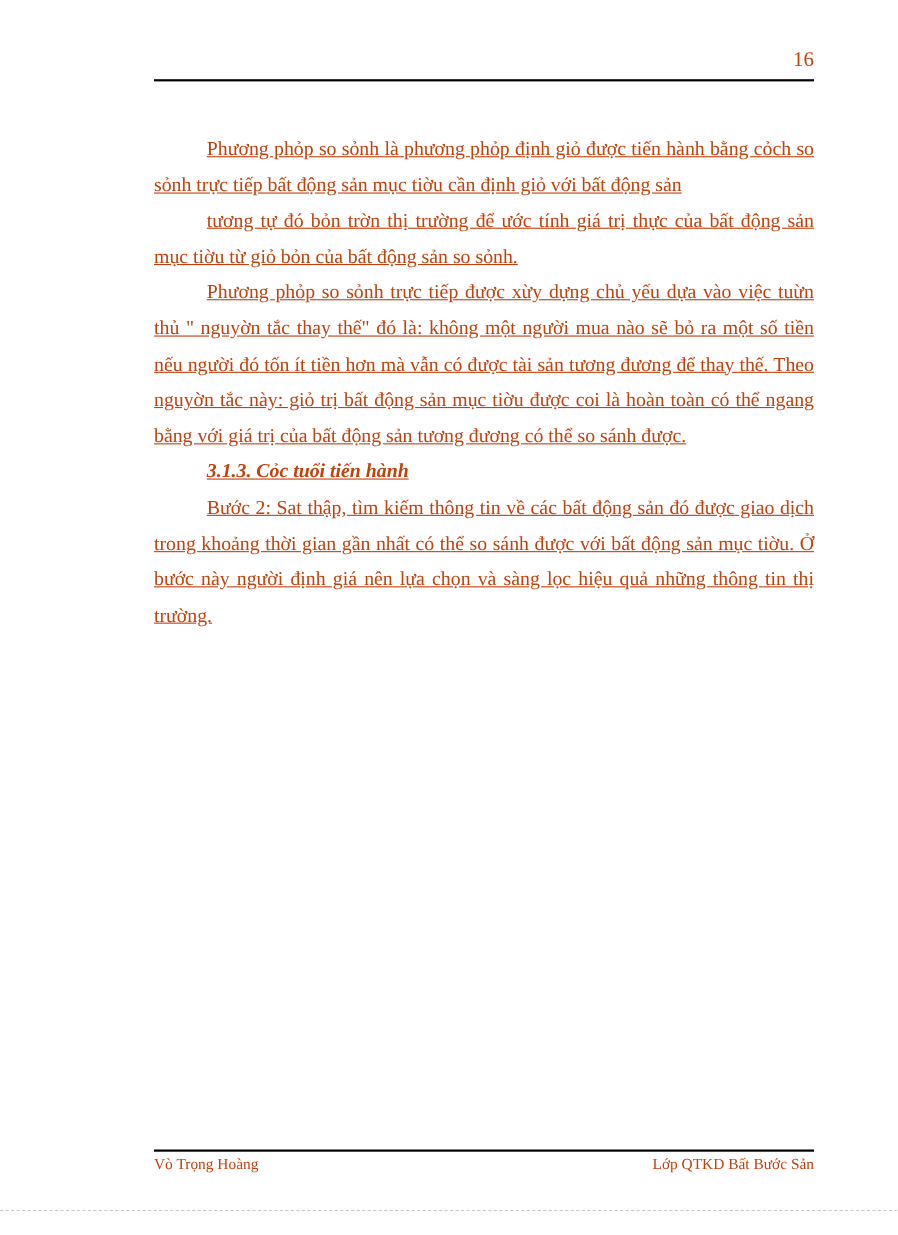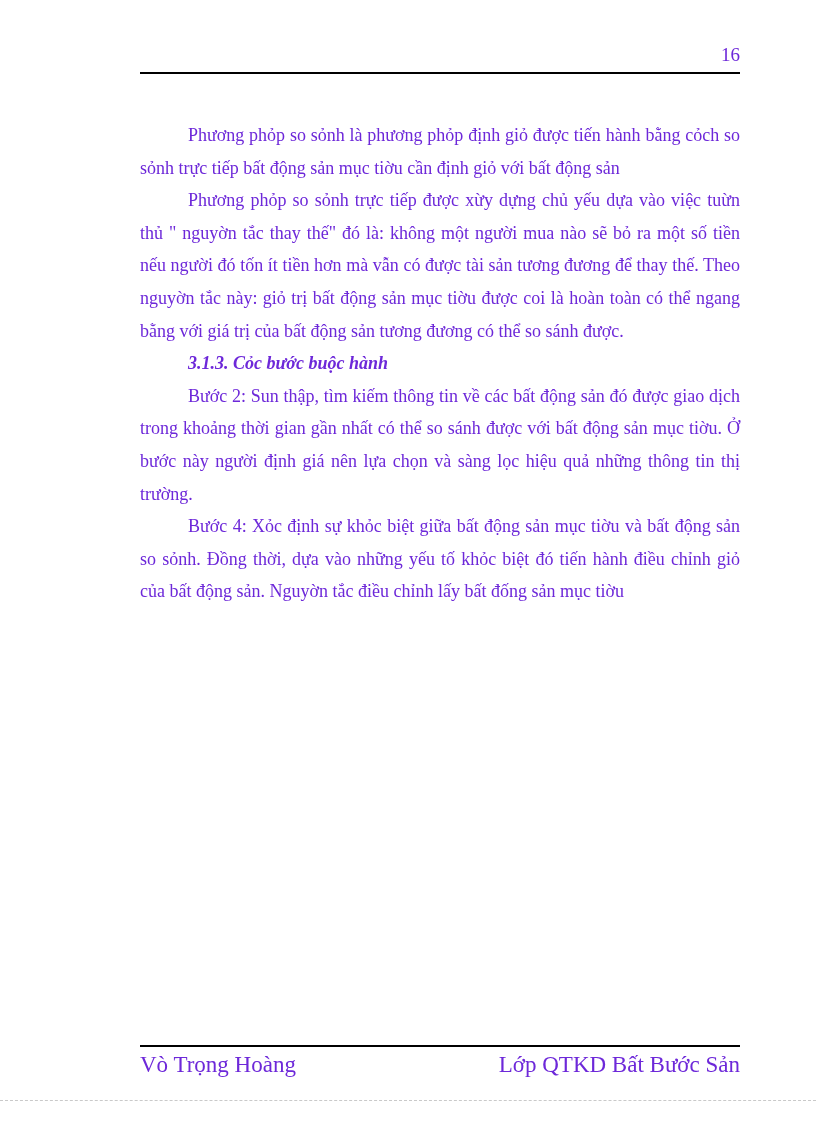--- a/index.html
+++ b/index.html
@@ -3,21 +3,21 @@
 <meta charset="utf-8">
 <style>
   * { margin: 0; padding: 0; box-sizing: border-box; }
   html, body { background: #ffffff; }
   .page {
     position: relative;
     width: 816px;
     height: 1123px;
     background: #ffffff;
     font-family: "Liberation Serif", "DejaVu Serif", serif;
-    color: #6d28d9;
+    color: #c2410c;
     overflow: hidden;
   }
   .header {
     position: absolute;
     left: 140px;
     top: 44px;
     width: 600px;
     display: flex;
     justify-content: flex-end;
     align-items: baseline;
@@ -31,20 +31,21 @@
     width: 600px;
     border-top: 2px solid #000000;
   }
   .doc-body {
     position: absolute;
     left: 140px;
     top: 119px;
     width: 600px;
     font-size: 18px;
     line-height: 32.6px;
+    text-decoration: underline;
   }
   .para {
     text-indent: 48px;
     text-align: justify;
   }
   .para.heading {
     font-weight: bold;
     font-style: italic;
     text-align: left;
   }
@@ -56,21 +57,21 @@
     border-top: 2px solid #000000;
   }
   .footer {
     position: absolute;
     left: 140px;
     top: 1052px;
     width: 600px;
     display: flex;
     justify-content: space-between;
     align-items: flex-end;
-    font-size: 23px;
+    font-size: 14px;
   }
   .page-break {
     position: absolute;
     left: 0;
     top: 1100px;
     width: 816px;
     border-top: 1px dashed #c9c9c9;
   }
 </style>
 </head>
@@ -78,24 +79,24 @@
 
 <div class="page">
 
   <div class="header">
     <span>16</span>
   </div>
   <div class="header-rule"></div>
 
   <div class="doc-body">
       <p class="para">Phương phỏp so sỏnh là phương phỏp định giỏ được tiến hành bằng cỏch so sỏnh trực tiếp bất động sản mục tiờu cần định giỏ với bất động sản</p>
+      <p class="para">tương tự đó bỏn trờn thị trường để ước tính giá trị thực của bất động sản mục tiờu từ giỏ bỏn của bất động sản so sỏnh.</p>
       <p class="para">Phương phỏp so sỏnh trực tiếp được xừy dựng chủ yếu dựa vào việc tuừn thủ " nguyờn tắc thay thế" đó là: không một người mua nào sẽ bỏ ra một số tiền nếu người đó tốn ít tiền hơn mà vẫn có được tài sản tương đương để thay thế. Theo nguyờn tắc này: giỏ trị bất động sản mục tiờu được coi là hoàn toàn có thể ngang bằng với giá trị của bất động sản tương đương có thể so sánh được.</p>
-      <p class="para heading">3.1.3. Cỏc bước buộc hành</p>
-      <p class="para">Bước 2: Sun thập, tìm kiếm thông tin về các bất động sản đó được giao dịch trong khoảng thời gian gần nhất có thể so sánh được với bất động sản mục tiờu. Ở bước này người định giá nên lựa chọn và sàng lọc hiệu quả những thông tin thị trường.</p>
-      <p class="para">Bước 4: Xỏc định sự khỏc biệt giữa bất động sản mục tiờu và bất động sản so sỏnh. Đồng thời, dựa vào những yếu tố khỏc biệt đó tiến hành điều chỉnh giỏ của bất động sản. Nguyờn tắc điều chỉnh lấy bất đống sản mục tiờu</p>
+      <p class="para heading">3.1.3. Cỏc tuổi tiến hành</p>
+      <p class="para">Bước 2: Sat thập, tìm kiếm thông tin về các bất động sản đó được giao dịch trong khoảng thời gian gần nhất có thể so sánh được với bất động sản mục tiờu. Ở bước này người định giá nên lựa chọn và sàng lọc hiệu quả những thông tin thị trường.</p>
     </div>
 
   <div class="footer-rule"></div>
   <div class="footer">
     <span>Vò Trọng Hoàng</span>
     <span>Lớp QTKD Bất Bước Sản</span>
   </div>
 
   <div class="page-break"></div>
 

